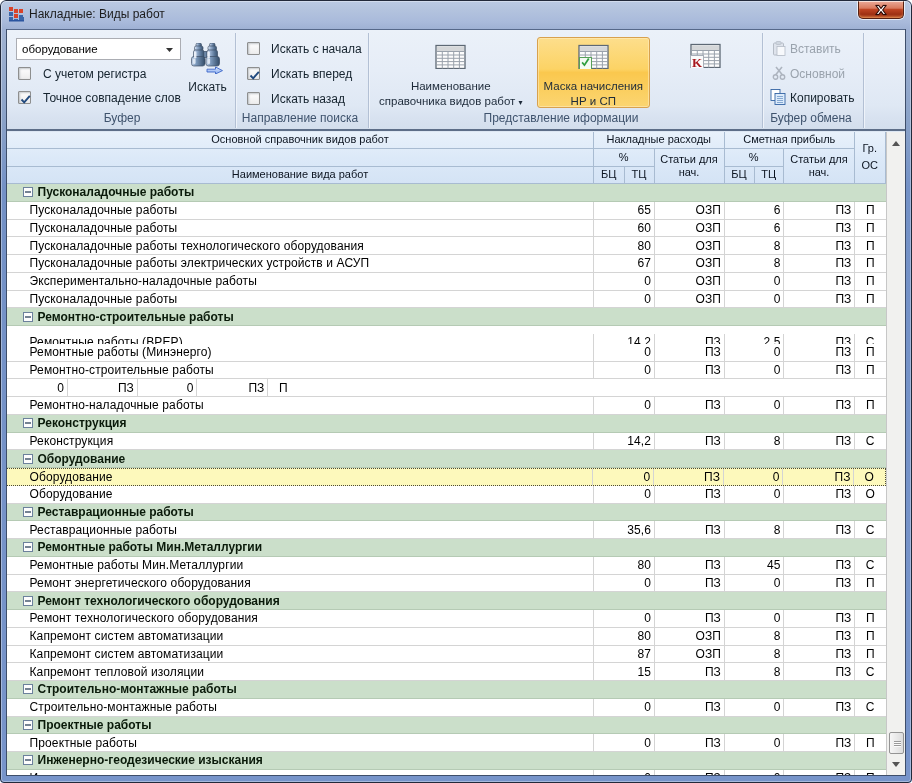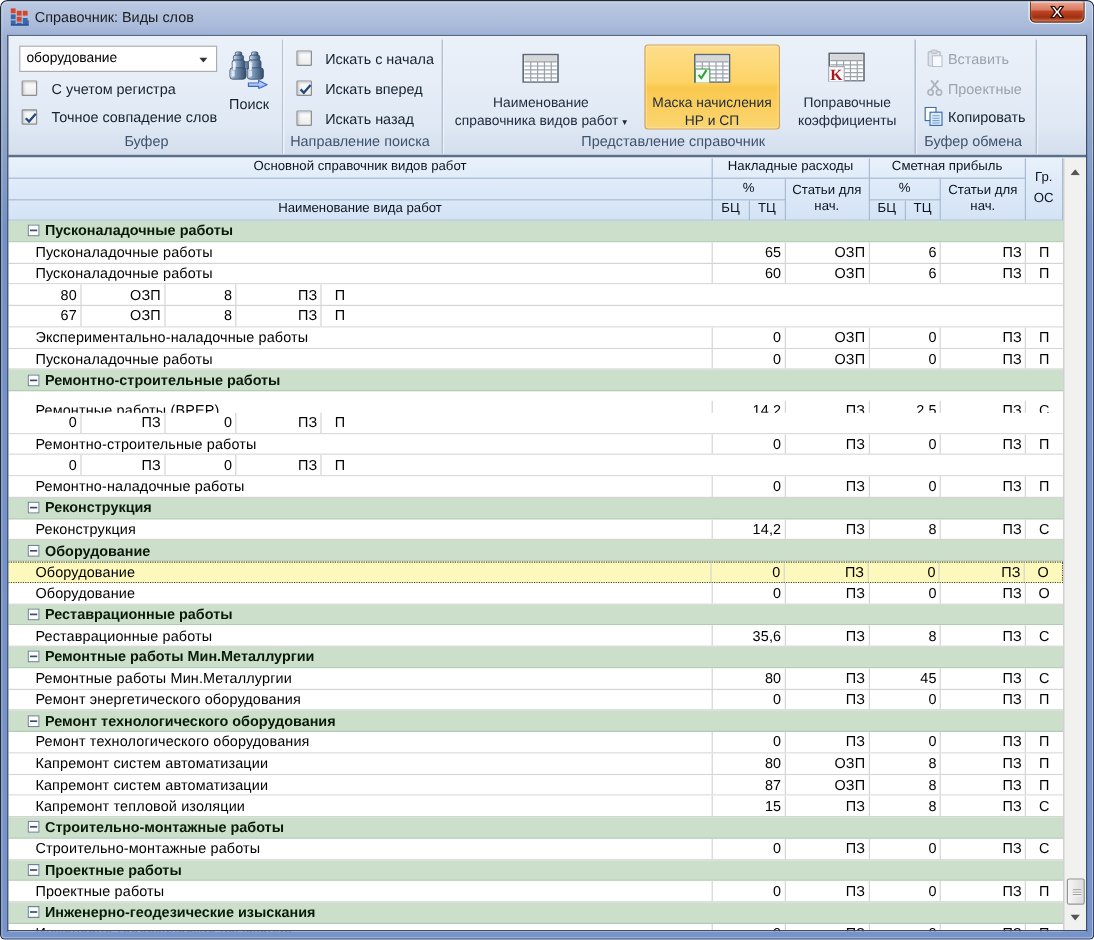--- a/index.html
+++ b/index.html
@@ -73,35 +73,35 @@
         </g>
     <g fill="#3b66a8">
           <rect x="1" y="6" width="4" height="4"></rect>
           <rect x="1" y="11" width="4" height="3"></rect>
           <rect x="6" y="13" width="4" height="1"></rect>
           <rect x="11" y="9" width="4" height="5"></rect>
           <rect x="13" y="11" width="3" height="3"></rect>
         </g>
     <rect x="1" y="14" width="15" height="1.5" fill="#2b55a0"></rect>
   </svg></div>
-  <div id="title">Справочник: Виды слов</div>
+  <div id="title">Накладные: Виды работ</div>
   <div id="close">
       <svg width="13" height="11" viewBox="0 0 11 10">
     <path d="M0.8 0.8 L4 5 L0.8 9.2 L3.4 9.2 L5.5 6.4 L7.6 9.2 L10.2 9.2 L7 5 L10.2 0.8 L7.6 0.8 L5.5 3.6 L3.4 0.8 Z" fill="#ffffff" stroke="#2e0c08" stroke-width="1" stroke-linejoin="round"></path>
   </svg>
     </div>
   <div id="client">
     <div id="ribbon">
       <div class="gsep" style="left:228px"></div>
       <div class="gsep" style="left:361px"></div>
       <div class="gsep" style="left:755px"></div>
       <div class="gsep" style="left:856px"></div>
       <div class="glabel" style="left:115px; transform:translate(-50%,-50%)">Буфер</div>
       <div class="glabel" style="left:293px; transform:translate(-50%,-50%)">Направление поиска</div>
-      <div class="glabel" style="left:554px; transform:translate(-50%,-50%)">Представление справочник</div>
+      <div class="glabel" style="left:554px; transform:translate(-50%,-50%)">Представление иформации</div>
       <div class="glabel" style="left:804px; transform:translate(-50%,-50%)">Буфер обмена</div>
 
       <div id="combo">
           <span>оборудование</span>
         <svg style="position:absolute;right:7px;top:9px" width="7" height="4" viewBox="0 0 7 4">
             <path d="M0 0 L7 0 L3.5 4 Z" fill="#333"></path>
           </svg>
         </div>
       <div class="cb" style="left:11px; top:36.5px"></div>
       <div class="cbtext" style="left:36px; top:37px">С учетом регистра</div>
@@ -138,21 +138,21 @@
         <rect x="16" y="7" width="10.5" height="9" rx="2" fill="url(#tube)"></rect>
         <rect x="0.5" y="13.5" width="13.5" height="9.5" rx="2.4" fill="url(#tubed)"></rect>
         <rect x="15" y="13.5" width="13.5" height="9.5" rx="2.4" fill="url(#tubed)"></rect>
         </g>
         <rect x="3" y="8.5" width="2.4" height="7" rx="1.2" fill="#eef3fb" opacity="0.9"></rect>
         <rect x="16.5" y="8.5" width="2.4" height="7" rx="1.2" fill="#eef3fb" opacity="0.9"></rect>
         <rect x="2" y="15.5" width="2.6" height="5.5" rx="1.3" fill="#e8eef8" opacity="0.85"></rect>
         <rect x="16.5" y="15.5" width="2.6" height="5.5" rx="1.3" fill="#e8eef8" opacity="0.85"></rect>
         <path d="M16 26.2 L24.5 26.2 L24.5 24 L31.5 27.6 L24.5 31 L24.5 29 L16 29 Z" fill="url(#arr)" stroke="#3d68c8" stroke-width="0.9"></path>
       </svg>
-      <div class="ribbontxt" style="left:200.5px; top:50px; transform:translateX(-50%)">Поиск</div>
+      <div class="ribbontxt" style="left:200.5px; top:50px; transform:translateX(-50%)">Искать</div>
 
       <div class="cb" style="left:240px; top:11.5px"></div>
       <div class="cbtext" style="left:264px; top:12px">Искать с начала</div>
       <div class="cb" style="left:240px; top:36.5px"><svg width="11" height="11" viewBox="0 0 11 11" style="margin:0 0 1px 1px">
             <path d="M1.5 5.5 L4.2 8.3 L9.8 1.8" stroke="#20497e" stroke-width="1.9" fill="none"></path>
           </svg></div>
       <div class="cbtext" style="left:264px; top:37px">Искать вперед</div>
       <div class="cb" style="left:240px; top:61.5px"></div>
       <div class="cbtext" style="left:264px; top:62px">Искать назад</div>
 
@@ -211,35 +211,34 @@
               <path d="M24.4 7.5 v17"></path>
             </g>
           </g>
           <g transform="translate(0,12)">
             <rect x="0.5" y="0.5" width="13" height="13" fill="#fbfbfb" stroke="#a7aeb8" stroke-width="1"></rect>
             <text x="7" y="11.5" text-anchor="middle" font-family="Liberation Serif" font-weight="bold" font-size="13" fill="#a8181f">K</text>
           </g>
         </svg>
       <div class="btnbig" style="left:363.8px; top:49px; width:160px">Наименование<br>справочника видов работ <span style="font-size:8px">▾</span></div>
       <div class="btnbig" style="left:531.3px; top:49px; width:110px">Маска начисления<br>НР и СП</div>
-      <div class="btnbig" style="left:649px; top:49px; width:100px">Поправочные<br>коэффициенты</div>
 
       <svg style="position:absolute;left:764px;top:11px;opacity:0.65" width="15" height="15" viewBox="0 0 15 15">
         <rect x="2.5" y="2" width="10" height="12" rx="1" fill="#d9dee6" stroke="#9aa1ac"></rect>
         <rect x="5" y="0.5" width="5" height="3" rx="1" fill="#c2c9d3" stroke="#9aa1ac" stroke-width="0.7"></rect>
         <rect x="6" y="5.5" width="8" height="9" fill="#fff" stroke="#9aa1ac" stroke-width="0.8"></rect>
       </svg>
       <div class="ribbontxt disabled" style="left:783px; top:12px">Вставить</div>
       <svg style="position:absolute;left:765px;top:36px;opacity:0.75" width="14" height="14" viewBox="0 0 14 14">
         <path d="M4 1 L10.5 9" stroke="#9aa1ac" stroke-width="1.6"></path>
         <path d="M10 1 L3.5 9" stroke="#9aa1ac" stroke-width="1.6"></path>
         <circle cx="3.5" cy="11" r="2.2" fill="none" stroke="#9aa1ac" stroke-width="1.4"></circle>
         <circle cx="10.5" cy="11" r="2.2" fill="none" stroke="#9aa1ac" stroke-width="1.4"></circle>
       </svg>
-      <div class="ribbontxt disabled" style="left:783px; top:37px">Проектные</div>
+      <div class="ribbontxt disabled" style="left:783px; top:37px">Основной</div>
       <svg style="position:absolute;left:763px;top:59px" width="16" height="16" viewBox="0 0 16 16">
         <rect x="1" y="0.5" width="9" height="11" fill="#fff" stroke="#3465a4" stroke-width="0.9"></rect>
         <rect x="5" y="4.5" width="10" height="11" fill="#dcebfb" stroke="#3465a4" stroke-width="0.9"></rect>
         <g stroke="#7aa0cc" stroke-width="0.9">
             <path d="M7 7.5 h6"></path>
             <path d="M7 9.5 h6"></path>
             <path d="M7 11.5 h6"></path>
             <path d="M7 13.5 h6"></path>
           </g>
       </svg>
@@ -282,27 +281,29 @@
           </div>
 <div class="row rd" style="top:35.50px">
             <div class="c cn">Пусконаладочные работы</div>
             <div class="c cr" style="width:60.5px">60</div>
             <div class="c cr" style="width:70.0px">ОЗП</div>
             <div class="c cr" style="width:59.5px">6</div>
             <div class="c cr" style="width:71px">ПЗ</div>
             <div class="c cc" style="width:30.5px">П</div>
           </div>
 <div class="row rd" style="top:53.25px">
+            <div class="c cn">Пусконаладочные работы технологического оборудования</div>
             <div class="c cr" style="width:60.5px">80</div>
             <div class="c cr" style="width:70.0px">ОЗП</div>
             <div class="c cr" style="width:59.5px">8</div>
             <div class="c cr" style="width:71px">ПЗ</div>
             <div class="c cc" style="width:30.5px">П</div>
           </div>
 <div class="row rd" style="top:71.00px">
+            <div class="c cn">Пусконаладочные работы электрических устройств и АСУП</div>
             <div class="c cr" style="width:60.5px">67</div>
             <div class="c cr" style="width:70.0px">ОЗП</div>
             <div class="c cr" style="width:59.5px">8</div>
             <div class="c cr" style="width:71px">ПЗ</div>
             <div class="c cc" style="width:30.5px">П</div>
           </div>
 <div class="row rd" style="top:88.75px">
             <div class="c cn">Экспериментально-наладочные работы</div>
             <div class="c cr" style="width:60.5px">0</div>
             <div class="c cr" style="width:70.0px">ОЗП</div>
@@ -329,20 +330,21 @@
           </div>
 <div class="row rd" style="top:150px">
             <div class="c cn">Ремонтные работы (ВРЕР)</div>
             <div class="c cr" style="width:60.5px">14,2</div>
             <div class="c cr" style="width:70.0px">ПЗ</div>
             <div class="c cr" style="width:59.5px">2,5</div>
             <div class="c cr" style="width:71px">ПЗ</div>
             <div class="c cc" style="width:30.5px">С</div>
           </div>
 <div class="row rd" style="top:159.75px">
+            <div class="c cn">Ремонтные работы (Минэнерго)</div>
             <div class="c cr" style="width:60.5px">0</div>
             <div class="c cr" style="width:70.0px">ПЗ</div>
             <div class="c cr" style="width:59.5px">0</div>
             <div class="c cr" style="width:71px">ПЗ</div>
             <div class="c cc" style="width:30.5px">П</div>
           </div>
 <div class="row rd" style="top:177.50px">
             <div class="c cn">Ремонтно-строительные работы</div>
             <div class="c cr" style="width:60.5px">0</div>
             <div class="c cr" style="width:70.0px">ПЗ</div>

